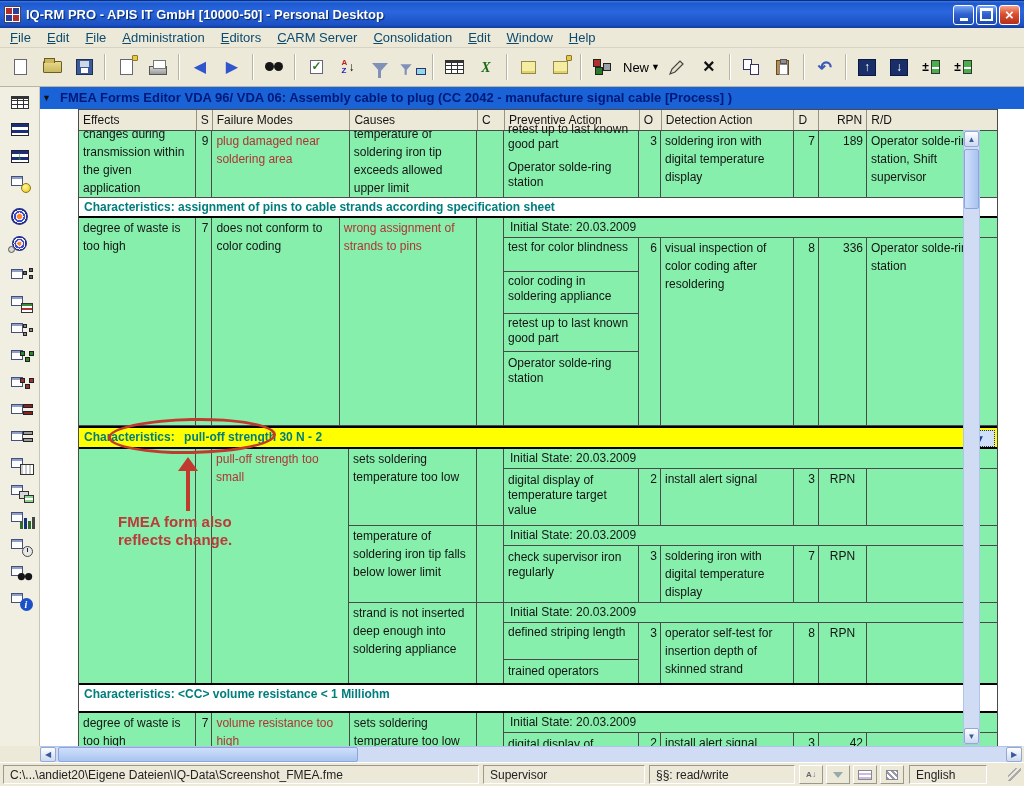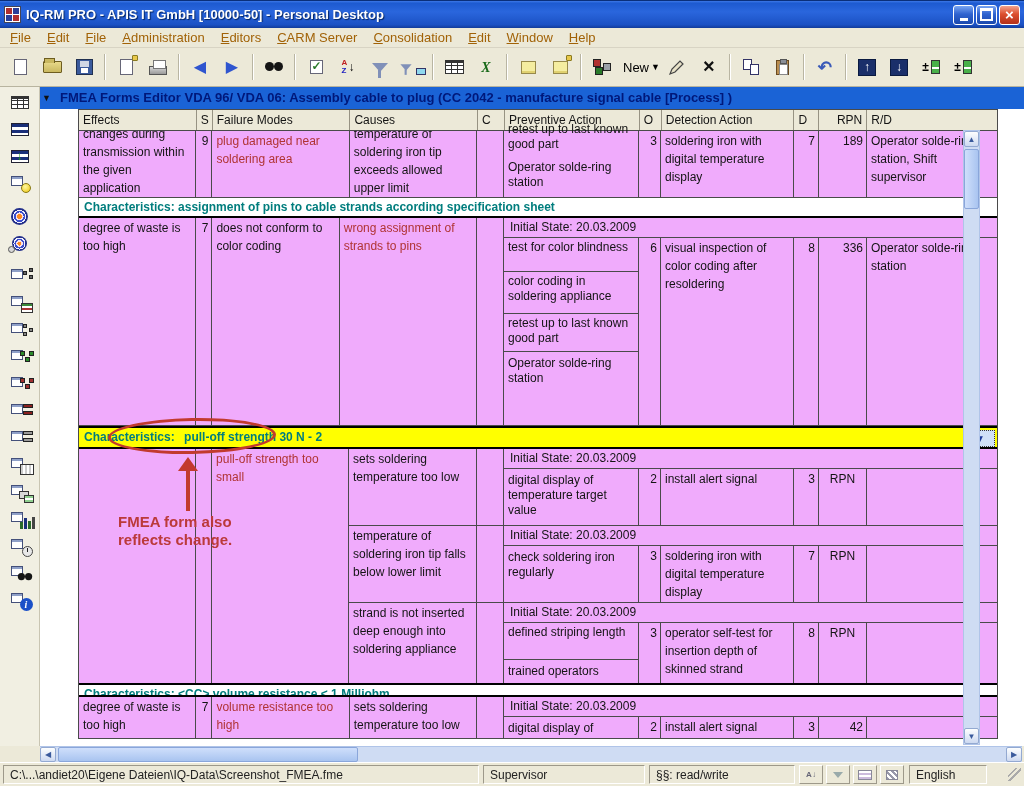--- a/index.html
+++ b/index.html
@@ -17,21 +17,21 @@
   .winbtn{width:21px;height:20px;margin-left:2px;border:1px solid #fff;border-radius:3px;
     background:linear-gradient(180deg,#79a5f2,#2f63d0 45%,#1b49ad);color:#fff;font-size:12px;
     display:flex;align-items:center;justify-content:center;font-weight:bold}
   .btn-min::before{content:"";width:8px;height:3px;background:#fff;margin-top:9px}
   .btn-max::before{content:"";width:9px;height:8px;border:2px solid #fff;border-top-width:3px}
   .btn-close{background:linear-gradient(180deg,#f2a28c,#dd4f2e 45%,#b3301a)}
   .btn-close::before{content:"×";font-size:15px;line-height:15px}
   
   .menubar{height:20px;flex:0 0 20px;background:#ece9d8;display:flex;align-items:center;font-size:13px;
     border-bottom:1px solid #d8d4c4;padding-left:2px}
-  .menu-item{padding:12px 8px;color:#a16207;white-space:nowrap}
+  .menu-item{padding:12px 8px;color:#0c4a6e;white-space:nowrap}
   .menu-item::first-letter{text-decoration:underline}
   
   .toolbar{height:39px;flex:0 0 39px;background:#ece9d8;display:flex;align-items:center;padding:0 4px;
     border-bottom:1px solid #b8b49f}
   .tbtn{height:30px;min-width:30px;display:flex;align-items:center;justify-content:center;margin:0 1px;position:relative}
   .tsep{width:2px;height:26px;margin:0 4px;border-left:1px solid #b9b5a2;border-right:1px solid #fff}
   .i-doc{width:13px;height:16px;background:#fff;border:1px solid #667;box-shadow:inset 0 2px 0 #fff}
   .i-folder{width:19px;height:12px;background:linear-gradient(#e8d98a,#c9b860);border:1px solid #6d5d20;position:relative;border-radius:1px}
   .i-folder::before{content:"";position:absolute;top:-4px;left:0;width:9px;height:4px;background:#c9b860;border:1px solid #6d5d20;border-bottom:none}
   .i-save{width:17px;height:16px;background:#3a5a9c;border:1px solid #203050;position:relative}
@@ -82,32 +82,32 @@
     display:flex;flex-direction:column;align-items:center;padding-top:3px}
   .sbtn{width:30px;height:24px;display:flex;align-items:center;justify-content:center;margin-bottom:3px;position:relative}
   .gapS{height:6px;flex:0 0 6px}
   .mini-win{position:relative;width:18px;height:14px}
   .mini-win::before{content:"";position:absolute;left:0;top:0;width:10px;height:8px;background:#fff;border:1px solid #44507a;box-shadow:inset 0 2px 0 #8fa0c8}
   .ms{position:absolute;border:1px solid #222}
   .fmea-header{position:absolute;left:40px;right:0;top:0;height:22px;background:#1a63d6;color:#00187a;
     font-weight:bold;font-size:13px;line-height:22px;padding-left:20px;white-space:nowrap;overflow:hidden}
   .side-tri{position:absolute;left:42px;top:6px;color:#101010;font-size:9px;z-index:3}
   
-  .tbl{position:absolute;left:78px;top:22px;width:920px;border:1px solid #4a4a4a;background:#f0abfc;font-size:12px;color:#141414}
+  .tbl{position:absolute;left:78px;top:22px;width:920px;border:1px solid #4a4a4a;background:#86efac;font-size:12px;color:#141414}
   .thead{display:flex;height:21px;background:#ece9d8;border-bottom:1px solid #4a4a4a}
   .th{padding:3px 4px;border-right:1px solid #979383;font-size:12px;white-space:nowrap;overflow:hidden}
   .c{border-right:1px solid #4a4a4a;padding:1px 4px;overflow:hidden;line-height:18px}
   .cE{width:118px}.cS{width:16px}.cF{width:138px}.cC{width:128px}.cCc{width:27px}
   .cPA{width:135px}.cO{width:22px}.cDA{width:133px}.cD{width:25px}.cR{width:48px}.cRD{width:130px;border-right:none}
   .num{text-align:right;padding-right:3px}
   .grp{display:flex;border-bottom:1px solid #4a4a4a}
   .red{color:#b03434}
   .band{height:20px;border-bottom:2px solid #000;background:#fff;color:#007d7d;font-weight:bold;font-size:12px;
     padding:2px 5px;white-space:nowrap;overflow:hidden;position:relative}
-  .band.btop{border-top:2px solid #000;height:14px}
+  .band.btop{border-top:2px solid #000;height:30px}
   .yellowband{background:#ffff00;height:23px;border-top:2px solid #000;border-bottom:2px solid #000}
   .combo{position:absolute;right:2px;top:2px;width:30px;height:17px;background:#cfe0f8;border:1px dotted #333;
     display:flex;align-items:center;justify-content:center;color:#1a3a9a;font-size:10px}
   .rarea{width:493px;display:flex;flex-direction:column}
   .istate{height:20px;border-bottom:1px solid #4a4a4a;padding:2px 6px;font-size:12px}
   .srow{flex:1;display:flex;min-height:0}
   .pastack{width:135px;border-right:1px solid #4a4a4a;display:flex;flex-direction:column}
   .pabox{border-bottom:1px solid #4a4a4a;padding:2px 4px;line-height:15px;overflow:hidden}
   .paresp{padding:4px 4px;line-height:15px}
   .sub{display:flex;border-bottom:1px solid #4a4a4a}
@@ -481,21 +481,21 @@
             </div>
           </div>
         </div>
         <div class="sub" style="height:77px">
           <div class="c cC">temperature of soldering iron tip falls below lower limit</div>
           <div class="c cCc"></div>
           <div class="rarea">
             <div class="istate">Initial State: 20.03.2009</div>
             <div class="srow">
               <div class="pastack">
-                  <div class="paresp">check soldering iron regularly</div>
+                  <div class="paresp">check supervisor iron regularly</div>
                 </div>
               <div class="c cO num">3</div>
               <div class="c cDA">soldering iron with digital temperature display</div>
               <div class="c cD num">7</div>
               <div class="c cR" style="text-align:center">RPN</div>
               <div class="c cRD"></div>
             </div>
           </div>
         </div>
         <div class="sub" style="height:80px">

